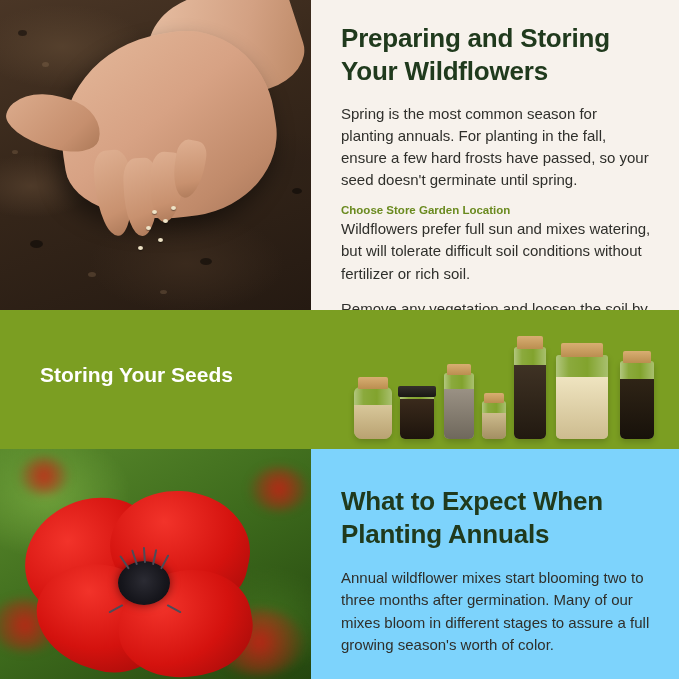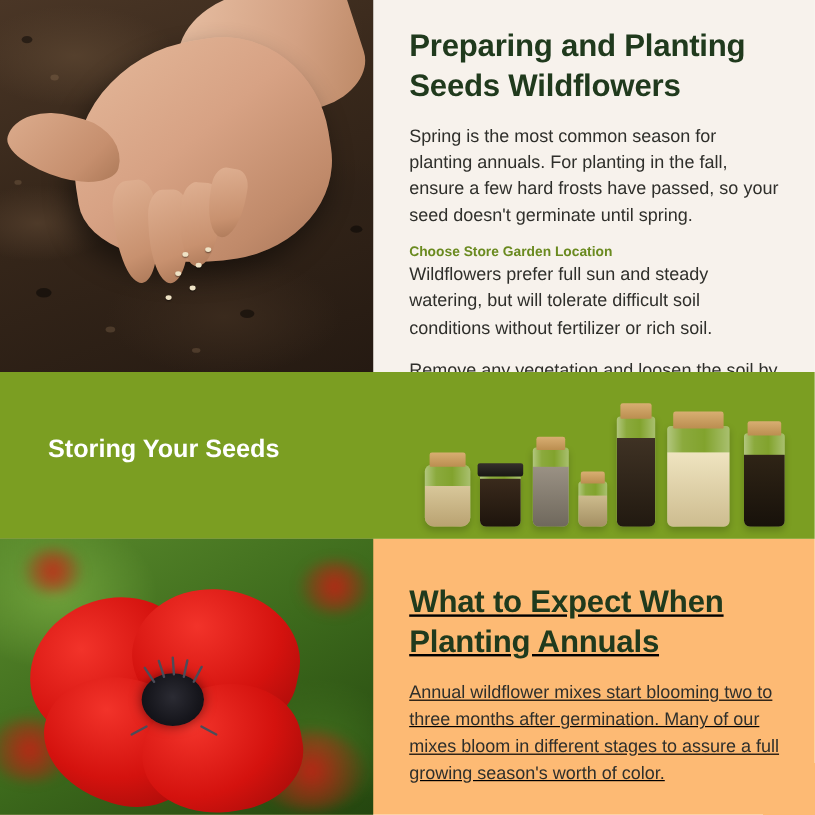--- a/index.html
+++ b/index.html
@@ -177,22 +177,21 @@
   .lid-black {
     position: absolute;
     border-radius: 2px;
     background: linear-gradient(180deg, #35302b 0%, #191714 100%);
   }
 
   
   .section-three {
     display: flex;
     flex: 1;
-    background: #fdba74;
-    text-decoration: underline;
+    background: #7dd3fc;
   }
   .poppy-photo {
     position: relative;
     width: 311px;
     overflow: hidden;
     background: #2e5a16;
   }
   .poppy-bg {
     position: absolute;
     inset: 0;
@@ -274,26 +273,26 @@
 
       <div class="seed" style="left:152px; top:210px;"></div>
       <div class="seed" style="left:163px; top:219px;"></div>
       <div class="seed" style="left:146px; top:226px;"></div>
       <div class="seed" style="left:171px; top:206px;"></div>
       <div class="seed" style="left:158px; top:238px;"></div>
       <div class="seed" style="left:138px; top:246px;"></div>
     </div>
 
     <div class="section-one-text">
-      <h1 class="h1">Preparing and Planting Seeds Wildflowers</h1>
+      <h1 class="h1">Preparing and Storing Your Wildflowers</h1>
 
       <p class="body-txt">Spring is the most common season for planting annuals. For planting in the fall, ensure a few hard frosts have passed, so your seed doesn't germinate until spring.</p>
 
       <p class="sub">Choose Store Garden Location</p>
-      <p class="body-txt">Wildflowers prefer full sun and steady watering, but will tolerate difficult soil conditions without fertilizer or rich soil.</p>
+      <p class="body-txt">Wildflowers prefer full sun and mixes watering, but will tolerate difficult soil conditions without fertilizer or rich soil.</p>
 
       <p class="body-txt">Remove any vegetation and loosen the soil by hand or rototiller. Sow your seeds, and lightly compress the soil for protection from birds and wind. Water as needed.</p>
     </div>
   </div>
 
   <div class="section-two">
     <div class="section-two-text">
       <h2 class="h2">Storing Your Seeds</h2>
     </div>
 

